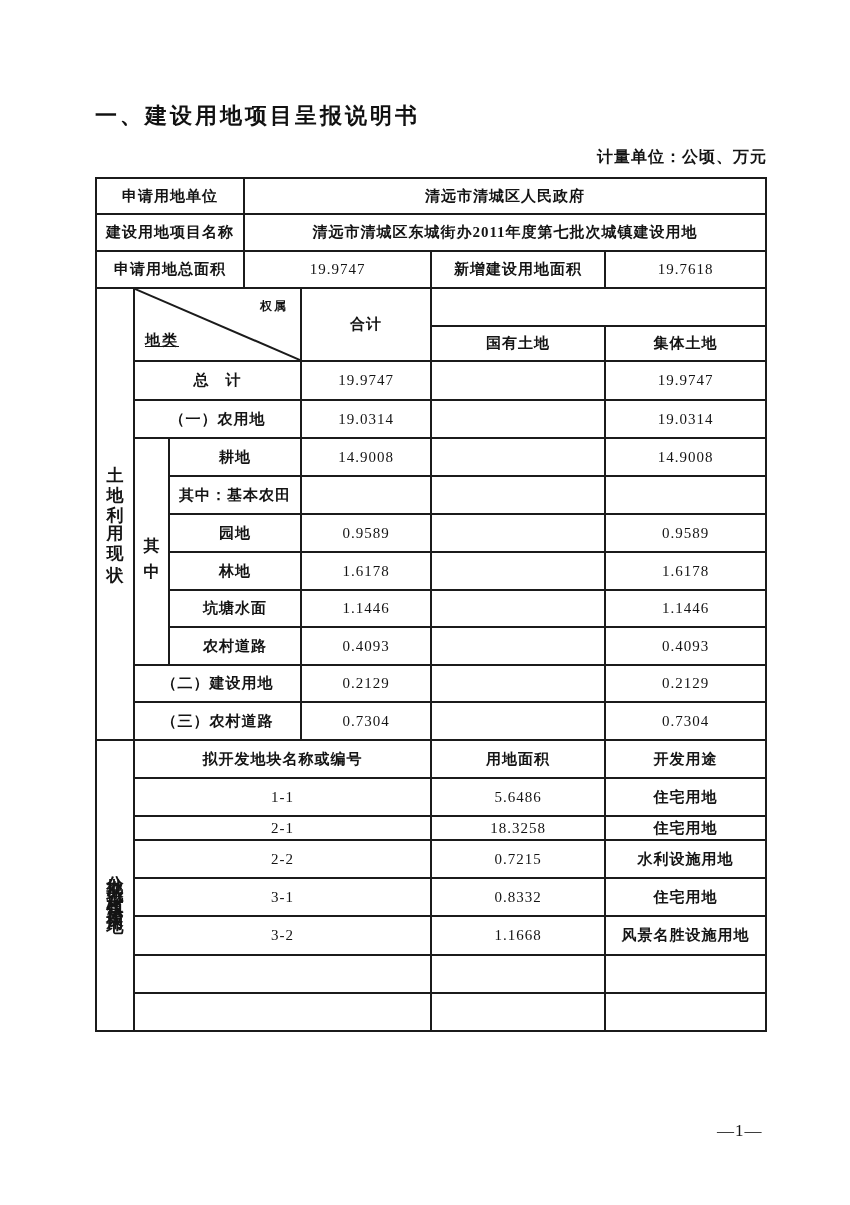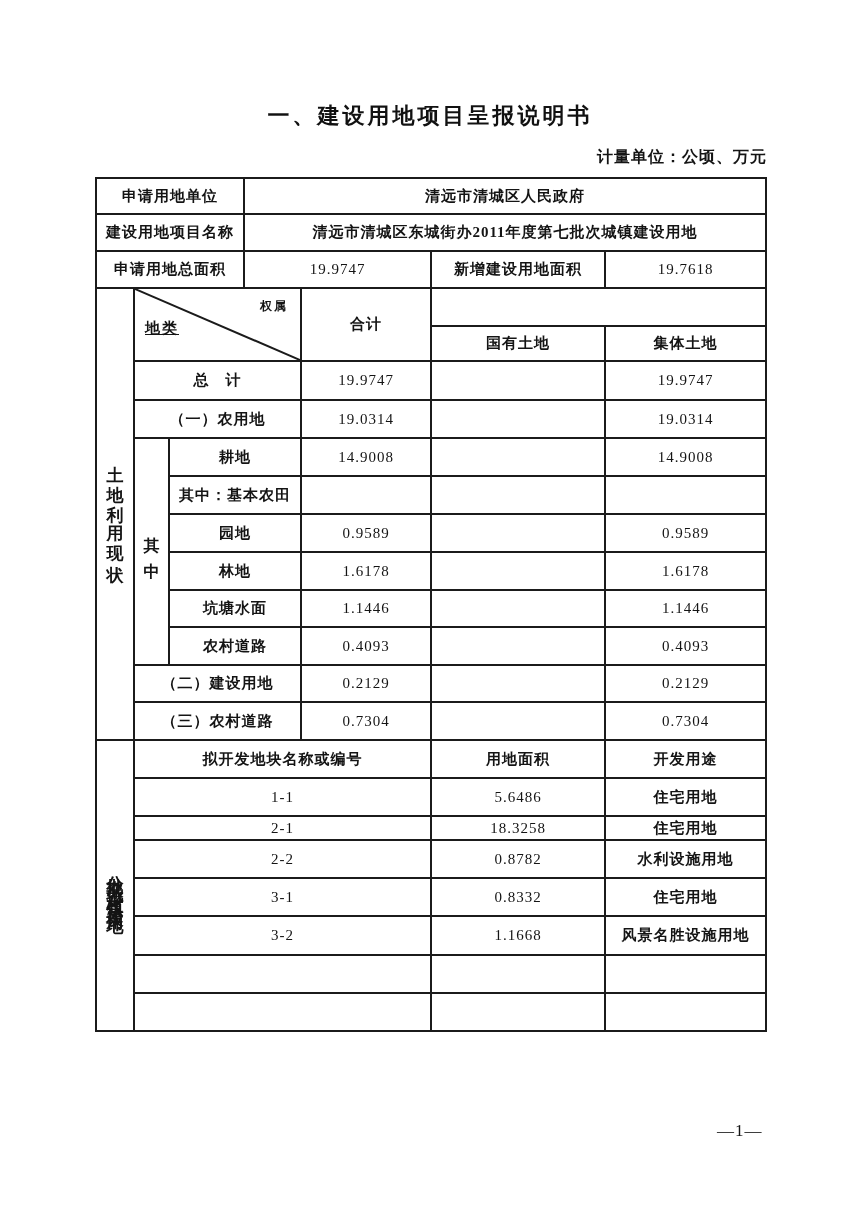--- a/index.html
+++ b/index.html
@@ -12,21 +12,20 @@
     background: #ffffff;
     font-family: "Liberation Serif", "DejaVu Serif", serif;
     color: #141414;
     overflow: hidden;
   }
   .doc-title {
     position: absolute;
     left: 95px;
     top: 101px;
     width: 670px;
-    text-align: center;
     font-family: "Liberation Sans", "DejaVu Sans", sans-serif;
     font-weight: bold;
     font-size: 22px;
     letter-spacing: 3px;
     color: #111;
   }
   .unit-note {
     position: absolute;
     top: 147px;
     right: 83px;
@@ -71,21 +70,21 @@
   td.diag {
     position: relative;
     padding: 0;
   }
   .diag-svg { position: absolute; left: 0; top: 0; width: 100%; height: 100%; }
   .diag-top {
     position: absolute; top: 9px; right: 12px;
     font-weight: 600; font-size: 12px; letter-spacing: 2px;
   }
   .diag-bottom {
-    position: absolute; bottom: 22px; left: 10px;
+    position: absolute; bottom: 10px; left: 10px;
     font-weight: 600; font-size: 15px; letter-spacing: 2px; text-decoration: underline;
   }
   .page-num {
     position: absolute;
     top: 1121px;
     left: 717px;
     font-size: 17px;
     font-weight: 400;
     letter-spacing: 1px;
   }
@@ -221,21 +220,21 @@
         <td class="num">5.6486</td>
         <td class="lbl">住宅用地</td>
       </tr>
       <tr style="height:24px">
         <td colspan="4" class="num">2-1</td>
         <td class="num">18.3258</td>
         <td class="lbl">住宅用地</td>
       </tr>
       <tr style="height:38px">
         <td colspan="4" class="num">2-2</td>
-        <td class="num">0.8782</td>
+        <td class="num">0.7215</td>
         <td class="lbl">水利设施用地</td>
       </tr>
       <tr style="height:38px">
         <td colspan="4" class="num">3-1</td>
         <td class="num">0.8332</td>
         <td class="lbl">住宅用地</td>
       </tr>
       <tr style="height:39px">
         <td colspan="4" class="num">3-2</td>
         <td class="num">1.1668</td>

